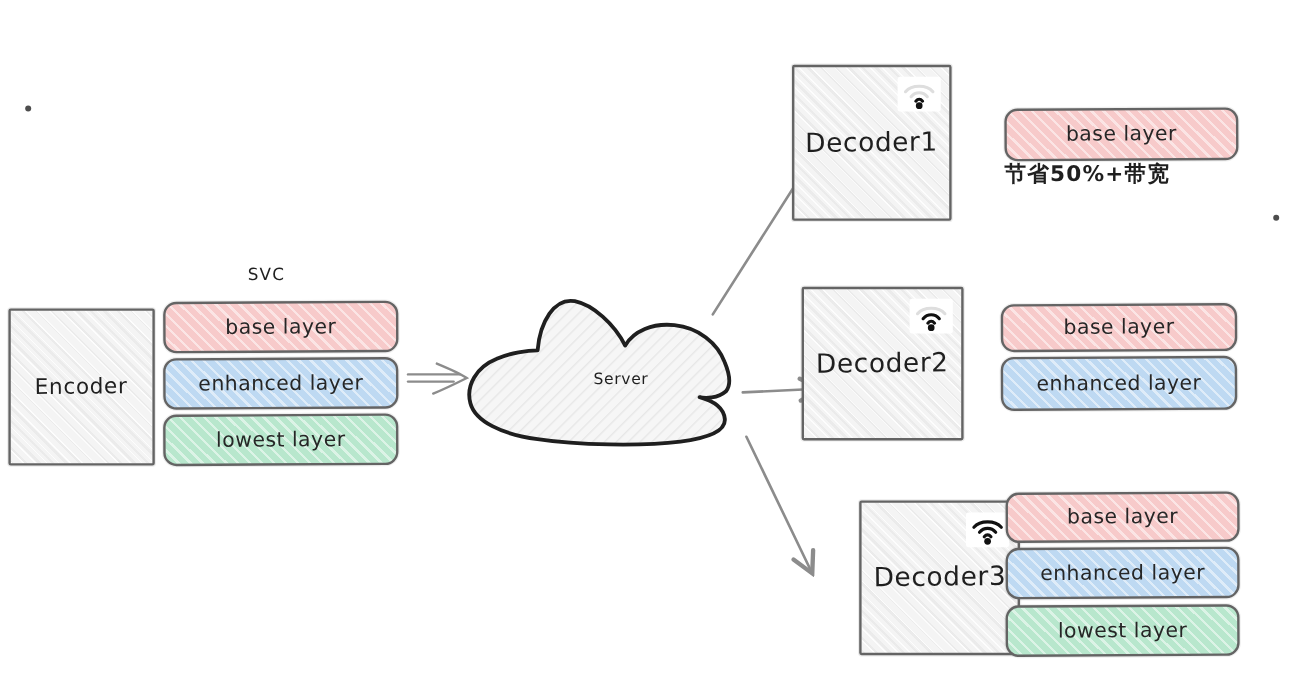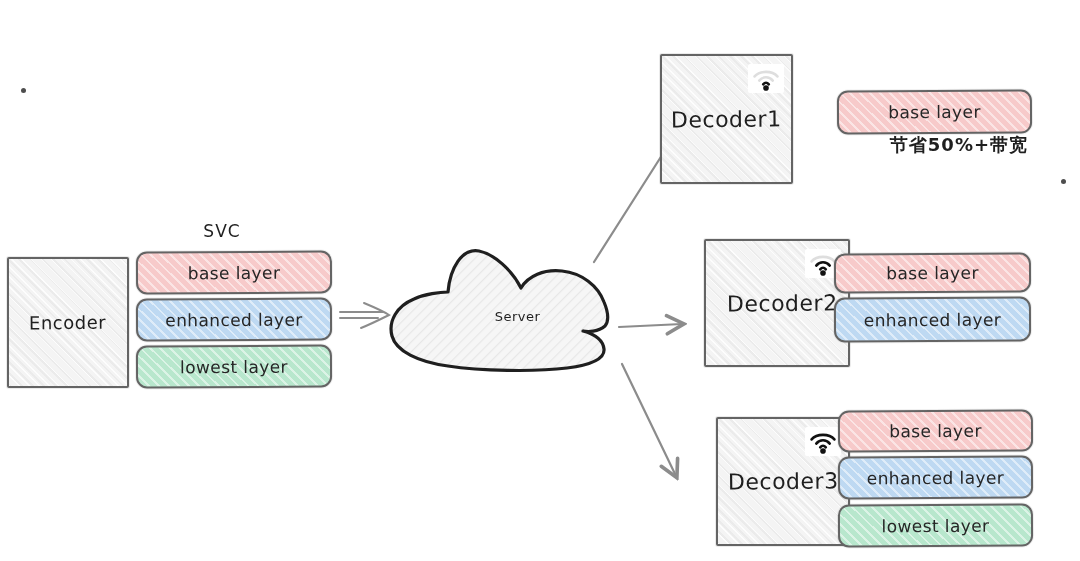--- a/index.html
+++ b/index.html
@@ -36,21 +36,21 @@
     display:flex;align-items:center;justify-content:center;
     font-size:17px;letter-spacing:.4px;color:#262626;
     background-image:repeating-linear-gradient(45deg, rgba(255,255,255,.5) 0 2px, transparent 2px 7px);
     box-shadow:0 0 0 1px rgba(120,120,120,.12);
     transform:rotate(-.3deg);
   }
   .pill.base{background-color:var(--c-base,#f7caca);}
   .pill.enhanced{background-color:var(--c-enh,#bed9f2);}
   .pill.lowest{background-color:var(--c-low,#b8e7cd);}
 
-  .small-title{font-size:17px;letter-spacing:1px;}
+  .small-title{font-size:14px;letter-spacing:1px;}
   .server-label{font-size:13px;letter-spacing:.5px;}
   .note-text{font-size:18px;font-weight:bold;letter-spacing:1px;white-space:nowrap;}
 
   .wifi-patch{
     position:absolute;top:8px;right:7px;background:#ffffff;
     padding:1px 2px;line-height:0;border-radius:2px;
   }
   .wifi-arc{stroke:#111;stroke-width:2.5;fill:none;stroke-linecap:round;}
   .wifi-arc.off{stroke:#dedede;}
   .wifi-dot{fill:#111;}
@@ -130,23 +130,23 @@
       <path class="wifi-arc off" d="M4 11 C 9 5.2, 21 5.2, 26 11"></path>
       <path class="wifi-arc off" d="M8.5 15 C 12 10.8, 18 10.8, 21.5 15"></path>
       <path class="wifi-arc" d="M12.3 18.6 C 14 16.6, 16 16.6, 17.7 18.6"></path>
       <circle class="wifi-dot" cx="15" cy="22.2" r="2.7"></circle>
     </svg>
   </span>
 </div>
 <div class="pill base" style="left:837px;top:90px;width:191px;height:40px;">
   <span>base layer</span>
 </div>
-<div class="abs note-text" style="left:837px;top:133px;width:191px;text-align:right;">节省50%+带宽</div>
+<div class="abs note-text" style="left:837px;top:133px;width:191px;text-align:left;">节省50%+带宽</div>
 
-<div class="node-box" style="left:704px;top:239px;width:131px;height:124px;padding-left:11px;">
+<div class="node-box" style="left:668px;top:239px;width:131px;height:124px;">
   <span class="node-label">Decoder2</span>
   <span class="wifi-patch">
     <svg width="32" height="27" viewBox="0 0 30 26">
       <path class="wifi-arc off" d="M4 11 C 9 5.2, 21 5.2, 26 11"></path>
       <path class="wifi-arc" d="M8.5 15 C 12 10.8, 18 10.8, 21.5 15"></path>
       <path class="wifi-arc" d="M12.3 18.6 C 14 16.6, 16 16.6, 17.7 18.6"></path>
       <circle class="wifi-dot" cx="15" cy="22.2" r="2.7"></circle>
     </svg>
   </span>
 </div>

